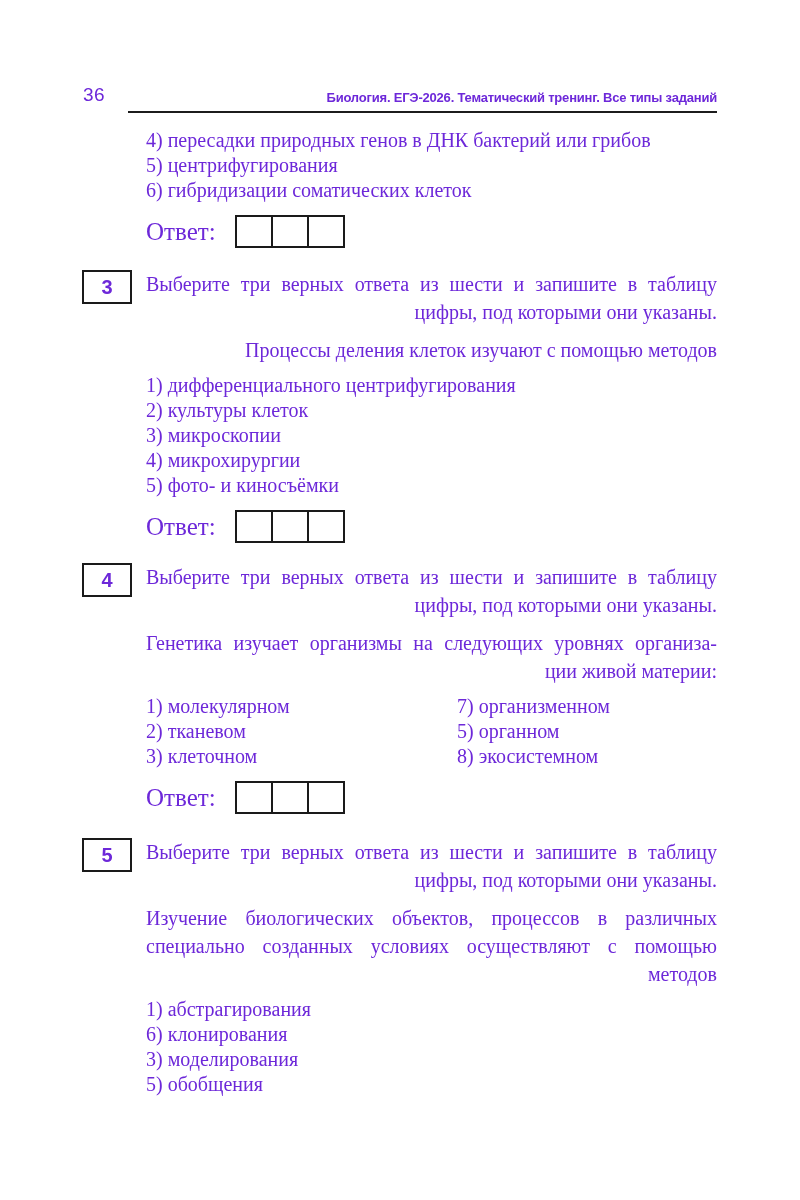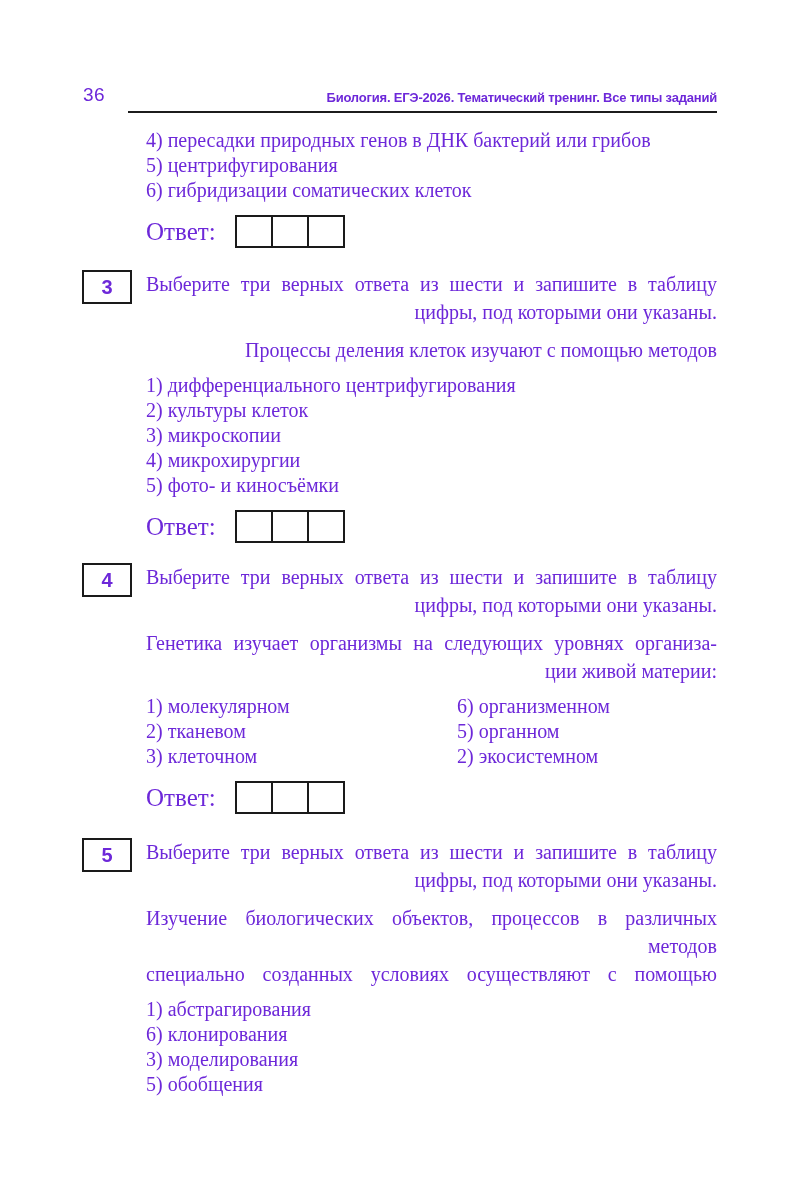--- a/index.html
+++ b/index.html
@@ -181,44 +181,44 @@
       <div class="pline fill stem">Генетика изучает организмы на следующих уровнях организа-</div>
       <div class="pline">ции живой материи:</div>
 
       <div class="two-col">
         <div class="opt-list">
           <div class="opt">1) молекулярном</div>
           <div class="opt">2) тканевом</div>
           <div class="opt">3) клеточном</div>
         </div>
         <div class="opt-list">
-          <div class="opt">6) организменном</div>
+          <div class="opt">7) организменном</div>
           <div class="opt">5) органном</div>
-          <div class="opt">2) экосистемном</div>
+          <div class="opt">8) экосистемном</div>
         </div>
       </div>
 
       <div class="answer-row">
         <span class="answer-label">Ответ:</span>
         <div class="answer-box">
           <div class="answer-cell"></div>
           <div class="answer-cell"></div>
           <div class="answer-cell"></div>
         </div>
       </div>
     </div>
 
     <div class="question q5">
       <div class="qnum-box">5</div>
       <div class="pline fill">Выберите три верных ответа из шести и запишите в таблицу</div>
       <div class="pline">цифры, под которыми они указаны.</div>
 
       <div class="pline fill stem">Изучение биологических объектов, процессов в различных</div>
+      <div class="pline fill">специально созданных условиях осуществляют с помощью</div>
       <div class="pline">методов</div>
-      <div class="pline fill">специально созданных условиях осуществляют с помощью</div>
 
       <div class="opt-list list-block">
         <div class="opt">1) абстрагирования</div>
         <div class="opt">6) клонирования</div>
         <div class="opt">3) моделирования</div>
         <div class="opt">5) обобщения</div>
       </div>
     </div>
 
   </div>

